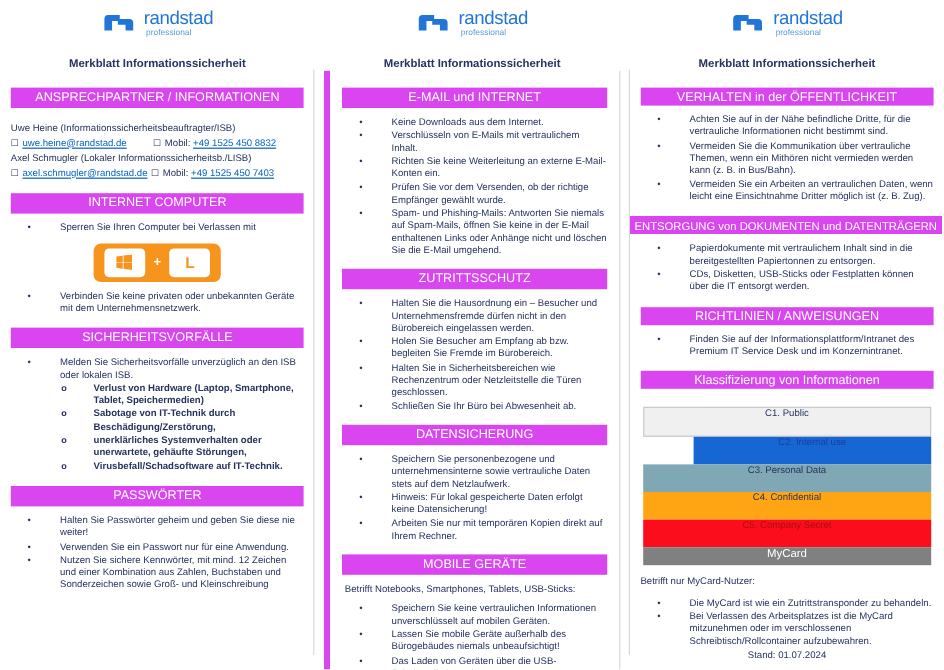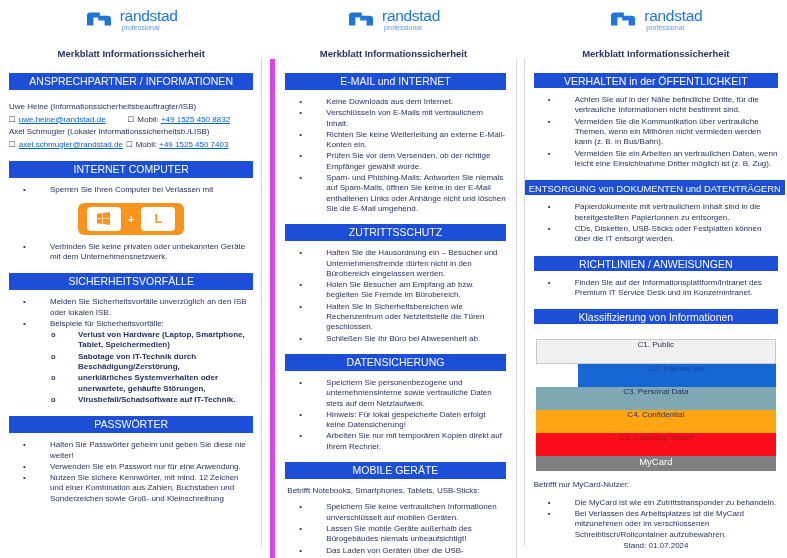--- a/index.html
+++ b/index.html
@@ -8,21 +8,21 @@
   .col{flex:1 1 0;box-sizing:border-box;padding:0 9px;position:relative;display:flex;flex-direction:column;}
   .col1::after,.col2::after{content:"";position:absolute;right:0;top:58px;bottom:12px;width:1px;background:#d9d9d9;}
   
   .colhead{flex:0 0 auto;}
   .logo{display:flex;justify-content:center;align-items:flex-start;gap:7px;margin-top:5px;height:34px;}
   .lmark{width:28px;height:16px;fill:#2175d9;margin-top:6px;}
   .lname{font-size:15.5px;color:#2175d9;letter-spacing:-0.3px;line-height:16px;margin-top:3px;}
   .lsub{font-size:7px;color:#5b9bd5;line-height:8px;padding-left:2px;}
   .doctitle{text-align:center;font-size:9.5px;font-weight:bold;margin-top:9px;}
   
-  .bar{background:#1d4ed8;color:#fff;text-align:center;font-size:10.5px;height:17px;line-height:17px;
+  .bar{background:#d946ef;color:#fff;text-align:center;font-size:10.5px;height:17px;line-height:17px;
        margin:10px 0 7px;white-space:nowrap;overflow:hidden;}
   .bar.first{margin-top:14px;}
   .bar.wide{margin-left:-9px;margin-right:-7px;font-size:9.4px;}
   
   .bul{position:relative;padding-left:41px;font-size:8px;line-height:10.3px;margin-bottom:1px;}
   .bul::before{content:"\2022";position:absolute;left:14px;top:0;font-size:8px;}
   .bul.sub{padding-left:69px;font-weight:bold;}
   .bul.sub::before{content:"o";left:42px;font-size:7.5px;}
   .intro{font-size:8px;line-height:10.3px;margin:2px 2px 6px;}
   
@@ -92,21 +92,20 @@
             <path d="M40,45.2 H88 V88 L40,81.1 Z"></path>
         </svg>
       </span>
       <span class="plus">+</span>
       <span class="key keyl">L</span>
     </div>
     <div class="bul"><span>Verbinden Sie keine privaten oder unbekannten Geräte mit dem Unternehmensnetzwerk.</span></div>
 
     <div class="bar">SICHERHEITSVORFÄLLE</div>
     <div class="bul"><span>Melden Sie Sicherheitsvorfälle unverzüglich an den ISB oder lokalen ISB.</span></div>
-    <div class="bul"><span>Beispiele für Sicherheitsvorfälle:</span></div>
     <div class="bul sub"><span>Verlust von Hardware (Laptop, Smartphone, Tablet, Speichermedien)</span></div>
     <div class="bul sub"><span>Sabotage von IT-Technik durch Beschädigung/Zerstörung,</span></div>
     <div class="bul sub"><span>unerklärliches Systemverhalten oder unerwartete, gehäufte Störungen,</span></div>
     <div class="bul sub"><span>Virusbefall/Schadsoftware auf IT-Technik.</span></div>
 
     <div class="bar">PASSWÖRTER</div>
     <div class="bul"><span>Halten Sie Passwörter geheim und geben Sie diese nie weiter!</span></div>
     <div class="bul"><span>Verwenden Sie ein Passwort nur für eine Anwendung.</span></div>
     <div class="bul"><span>Nutzen Sie sichere Kennwörter, mit mind. 12 Zeichen und einer Kombination aus Zahlen, Buchstaben und Sonderzeichen sowie Groß- und Kleinschreibung</span></div>
   </div>

